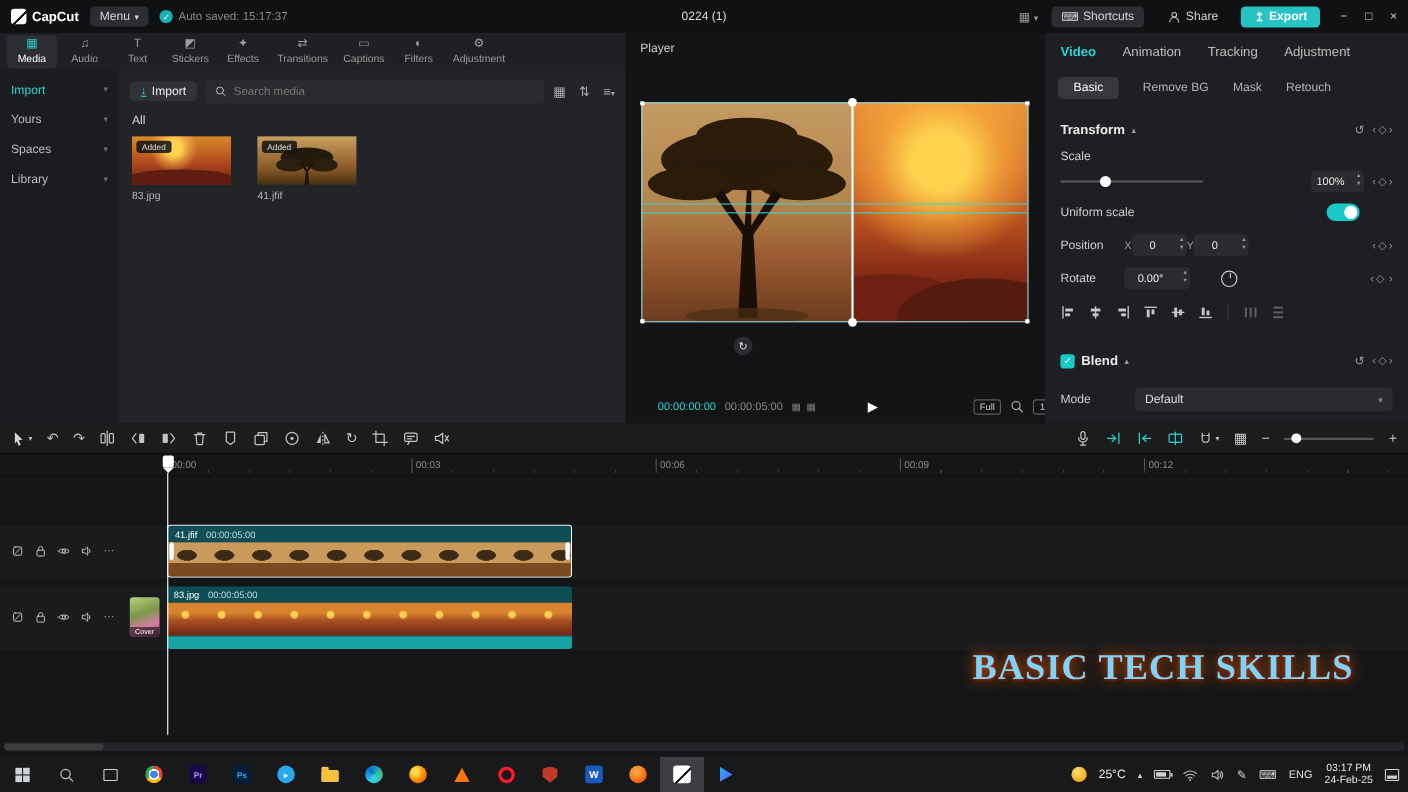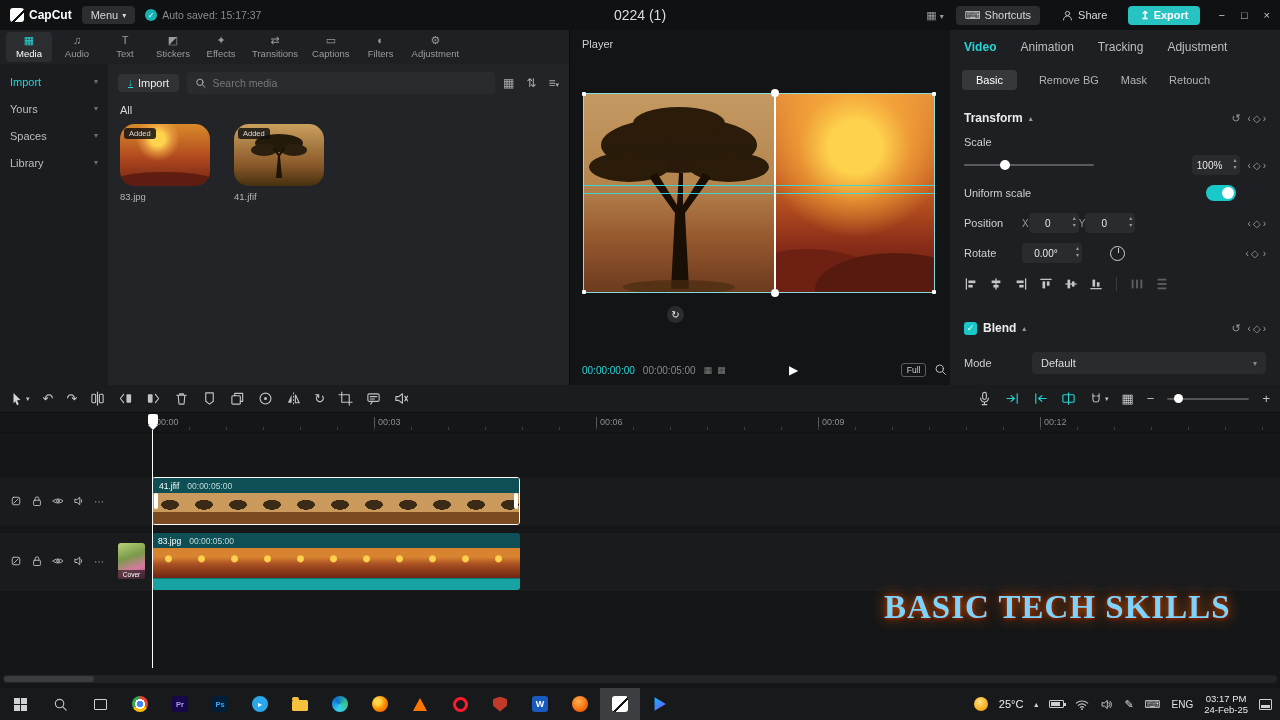--- a/index.html
+++ b/index.html
@@ -7,21 +7,21 @@
 body{background:#141415;font-family:"Liberation Sans",sans-serif;color:#ddd;overflow:hidden;position:relative;font-size:11px}
 .stage{position:relative;width:1280px;height:720px}
 
 
 .titlebar{position:absolute;top:0;left:0;right:0;height:30px;background:#101113;display:flex;align-items:center;padding:0 10px;gap:10px;z-index:40}
 .logo{display:flex;align-items:center;gap:5px;font-weight:bold;font-size:12px;color:#fff}
 .logo-mark{width:14px;height:14px;background:linear-gradient(135deg,#fff 55%,#101113 55%,#101113 65%,#fff 65%);border-radius:3px}
 .tb-btn{display:flex;align-items:center;gap:4px;background:#2c2d30;border-radius:4px;padding:3px 9px;color:#d6d6d6;font-size:11px;cursor:default}
 .autosave{display:flex;align-items:center;gap:5px;color:#8b8b8b;font-size:10.5px}
 .as-ic{width:12px;height:12px;border-radius:50%;background:#17b3b3;color:#fff;font-size:8px;display:flex;align-items:center;justify-content:center}
-.tb-title{position:absolute;left:50%;transform:translateX(-50%);color:#dcdcdc;font-size:14px}
+.tb-title{position:absolute;left:50%;transform:translateX(-50%);color:#dcdcdc;font-size:11px}
 .tb-right{margin-left:auto;display:flex;align-items:center;gap:12px}
 .dim{color:#9a9a9a}
 .export-btn{display:flex;align-items:center;gap:4px;background:#27c3c3;color:#fff;border-radius:4px;padding:3px 12px;font-size:11px;font-weight:bold}
 .winctl{display:flex;align-items:center;gap:16px;color:#c9c9c9;font-size:11px;margin-left:6px}
 
 
 .mpanel{position:absolute;top:30px;left:0;width:570px;height:355px;background:#232427;border-right:1px solid #0c0c0c}
 .mtabs{height:34px;background:#1f2023;display:flex;align-items:center;padding:0 6px;gap:2px}
 .mtab{display:flex;flex-direction:column;align-items:center;justify-content:center;gap:2px;padding:2px 6px;min-width:46px;height:30px;border-radius:4px;color:#9b9b9b;font-size:9.5px}
 .mtab .ic{font-size:11px;line-height:11px}
@@ -36,21 +36,21 @@
 .import-row{display:flex;align-items:center;gap:8px}
 .import-btn{display:flex;align-items:center;gap:5px;background:#313236;border-radius:4px;padding:3px 10px;color:#eee;font-size:11px}
 .import-btn .ia{color:#27d4d4;font-weight:bold;border-bottom:1px solid #27d4d4;line-height:9px;font-size:10px}
 .search-box{flex:1;display:flex;align-items:center;gap:6px;background:#2a2b2e;border-radius:4px;height:22px;padding:0 8px}
 .search-box input{background:transparent;border:none;outline:none;color:#ccc;font-size:10.5px;width:100%;font-family:"Liberation Sans",sans-serif}
 .search-box input::placeholder{color:#787878}
 .viewic{display:flex;align-items:center;gap:12px;color:#aaa;font-size:12px}
 .all-label{margin:10px 2px 6px;color:#d8d8d8;font-size:11px}
 .thumb-grid{display:flex;gap:24px;padding:2px}
 .thumb{width:90px}
-.thumb-img{position:relative;width:90px;height:62px;border-radius:15px;overflow:hidden}
+.thumb-img{position:relative;width:90px;height:44px;border-radius:0;overflow:hidden}
 .badge{position:absolute;top:4px;left:4px;background:rgba(18,18,18,.85);color:#ddd;font-size:7.5px;padding:1px 5px;border-radius:3px}
 .thumb-name{margin-top:5px;color:#b5b5b5;font-size:9.5px}
 .t-sunset{background:radial-gradient(circle at 42% 24%,#ffd34d 0 7px,rgba(255,190,80,.5) 14px,transparent 22px),linear-gradient(180deg,#d98a2b 0%,#b0481e 55%,#6e2413 100%)}
 .t-sunset .dune{position:absolute;bottom:-8px;left:-10px;width:120%;height:22px;background:#5e1d10;border-radius:50% 50% 0 0}
 .t-tree{background:linear-gradient(180deg,#caa05f 0%,#8a5a2a 65%,#46300f 100%)}
 .t-tree svg{position:absolute;left:14px;top:6px}
 
 
 .player{position:absolute;top:30px;left:570px;width:448px;height:355px;background:#131416;border-right:1px solid #0c0c0c}
 .p-head{height:28px;display:flex;align-items:center;justify-content:space-between;padding:0 12px;color:#cfcfcf;font-size:11px}
@@ -59,21 +59,21 @@
 .img-right{position:absolute;left:192px;top:0;width:160px;height:200px;background:radial-gradient(circle at 50% 27%,#ffd24d 0 26px,rgba(255,180,60,.55) 56px,rgba(255,150,60,0) 90px),linear-gradient(180deg,#e8933a 0%,#c35a22 48%,#8a2d18 76%,#551a0f 100%);overflow:hidden}
 .img-right .d1{position:absolute;bottom:-26px;left:-42px;width:150px;height:70px;background:#6e2012;border-radius:50%}
 .img-right .d2{position:absolute;bottom:-34px;right:-40px;width:160px;height:74px;background:#571a0e;border-radius:50%}
 .sel-box{position:absolute;inset:0;border:1px solid rgba(140,225,235,.95);pointer-events:none}
 .h-line{position:absolute;left:0;right:0;height:1px;background:rgba(60,215,215,.95)}
 .corner{position:absolute;width:4px;height:4px;background:#fff;border-radius:1px}
 .v-handle{position:absolute;left:191px;top:0;width:2px;height:200px;background:#fff}
 .v-handle::before,.v-handle::after{content:"";position:absolute;left:-3px;width:8px;height:8px;border-radius:50%;background:#fff}
 .v-handle::before{top:-4px}.v-handle::after{bottom:-4px}
 .rotate-chip{position:absolute;left:97px;top:276px;width:17px;height:17px;border-radius:50%;background:#2b2c2f;color:#e8e8e8;font-size:10px;display:flex;align-items:center;justify-content:center}
-.p-controls{position:absolute;left:0;right:0;bottom:0;height:30px;display:flex;align-items:center;padding:0 12px;gap:8px}
+.p-controls{position:absolute;left:0;right:0;bottom:0;height:30px;display:flex;align-items:center;padding:0 28px;gap:8px}
 .tc-cur{color:#27d4d4;font-size:10px}
 .tc-dur{color:#8a8a8a;font-size:10px}
 .tc-ics{display:flex;gap:5px;color:#7c7c7c;font-size:9px}
 .play-ctr{position:absolute;left:50%;transform:translateX(-50%);color:#fff;font-size:12px}
 .p-right{margin-left:auto;display:flex;gap:8px;color:#c5c5c5}
 .pill{border:1px solid #5c5c5c;border-radius:3px;padding:1px 5px;font-size:8.5px;color:#cdcdcd}
 
 
 .props{position:absolute;top:30px;left:950px;width:330px;height:355px;background:#1e1f22;overflow:hidden}
 .p-tabs{height:34px;display:flex;align-items:center;gap:24px;padding:0 14px;font-size:12px;color:#bdbdbd}

